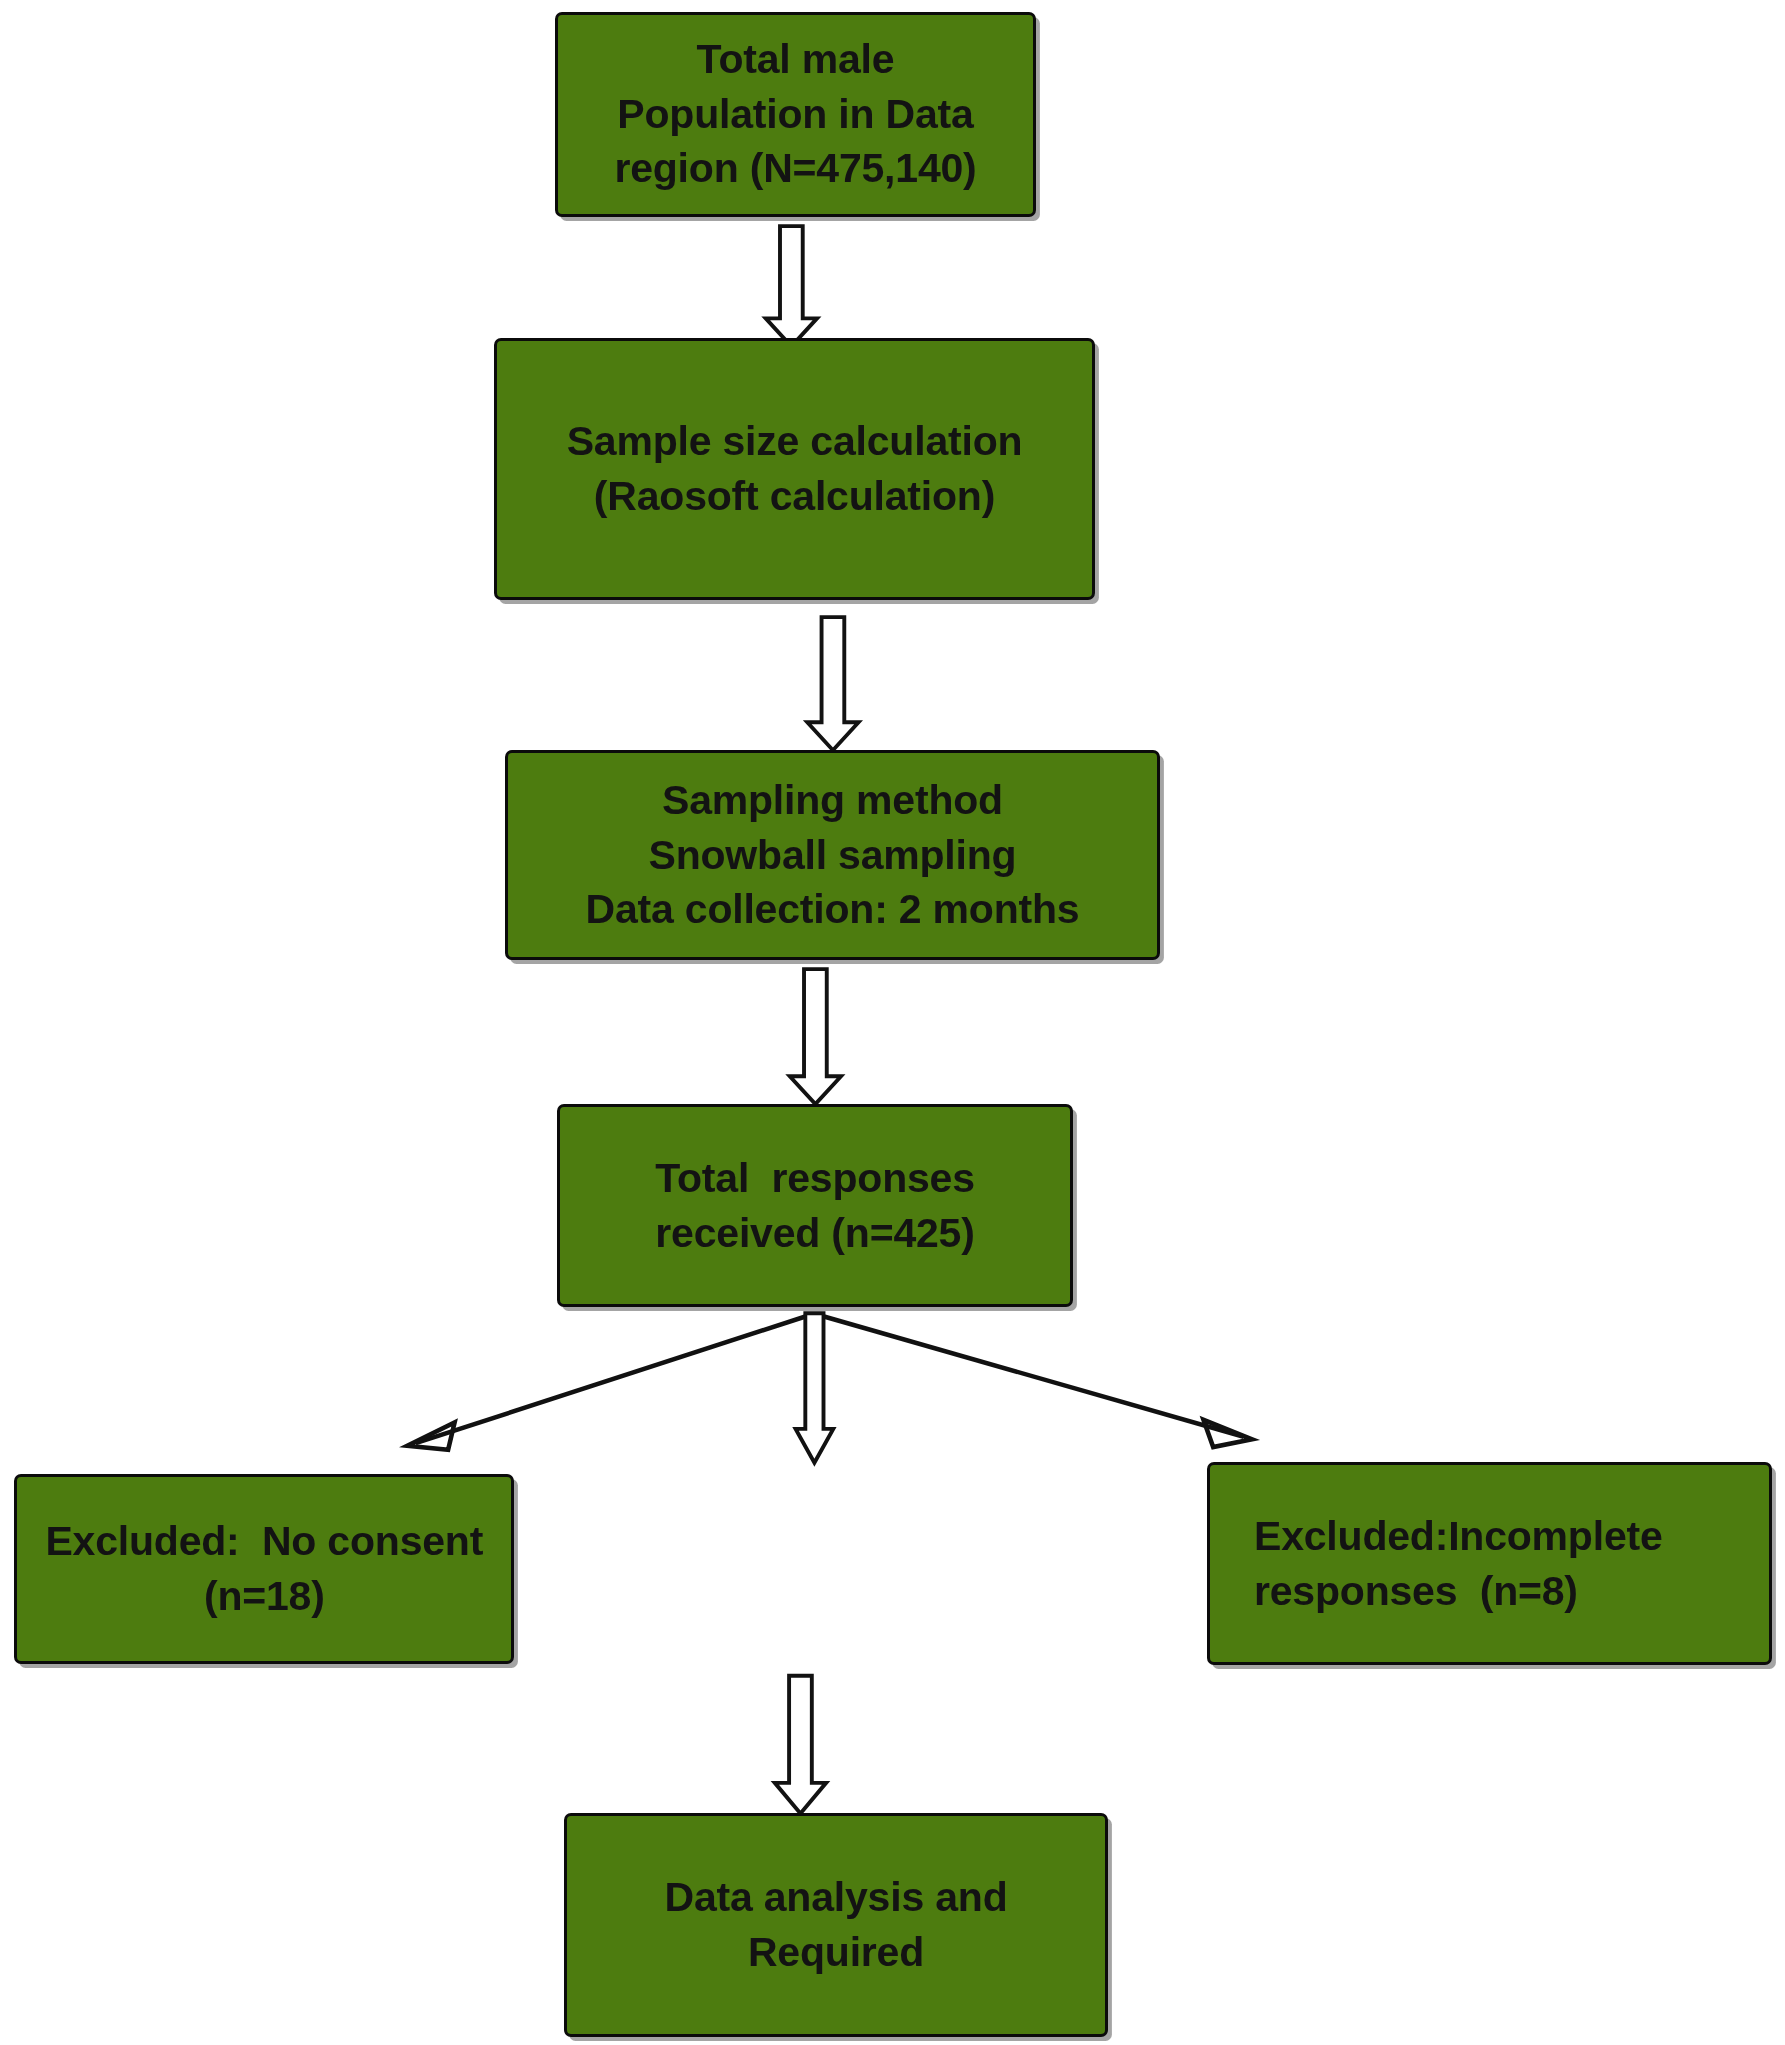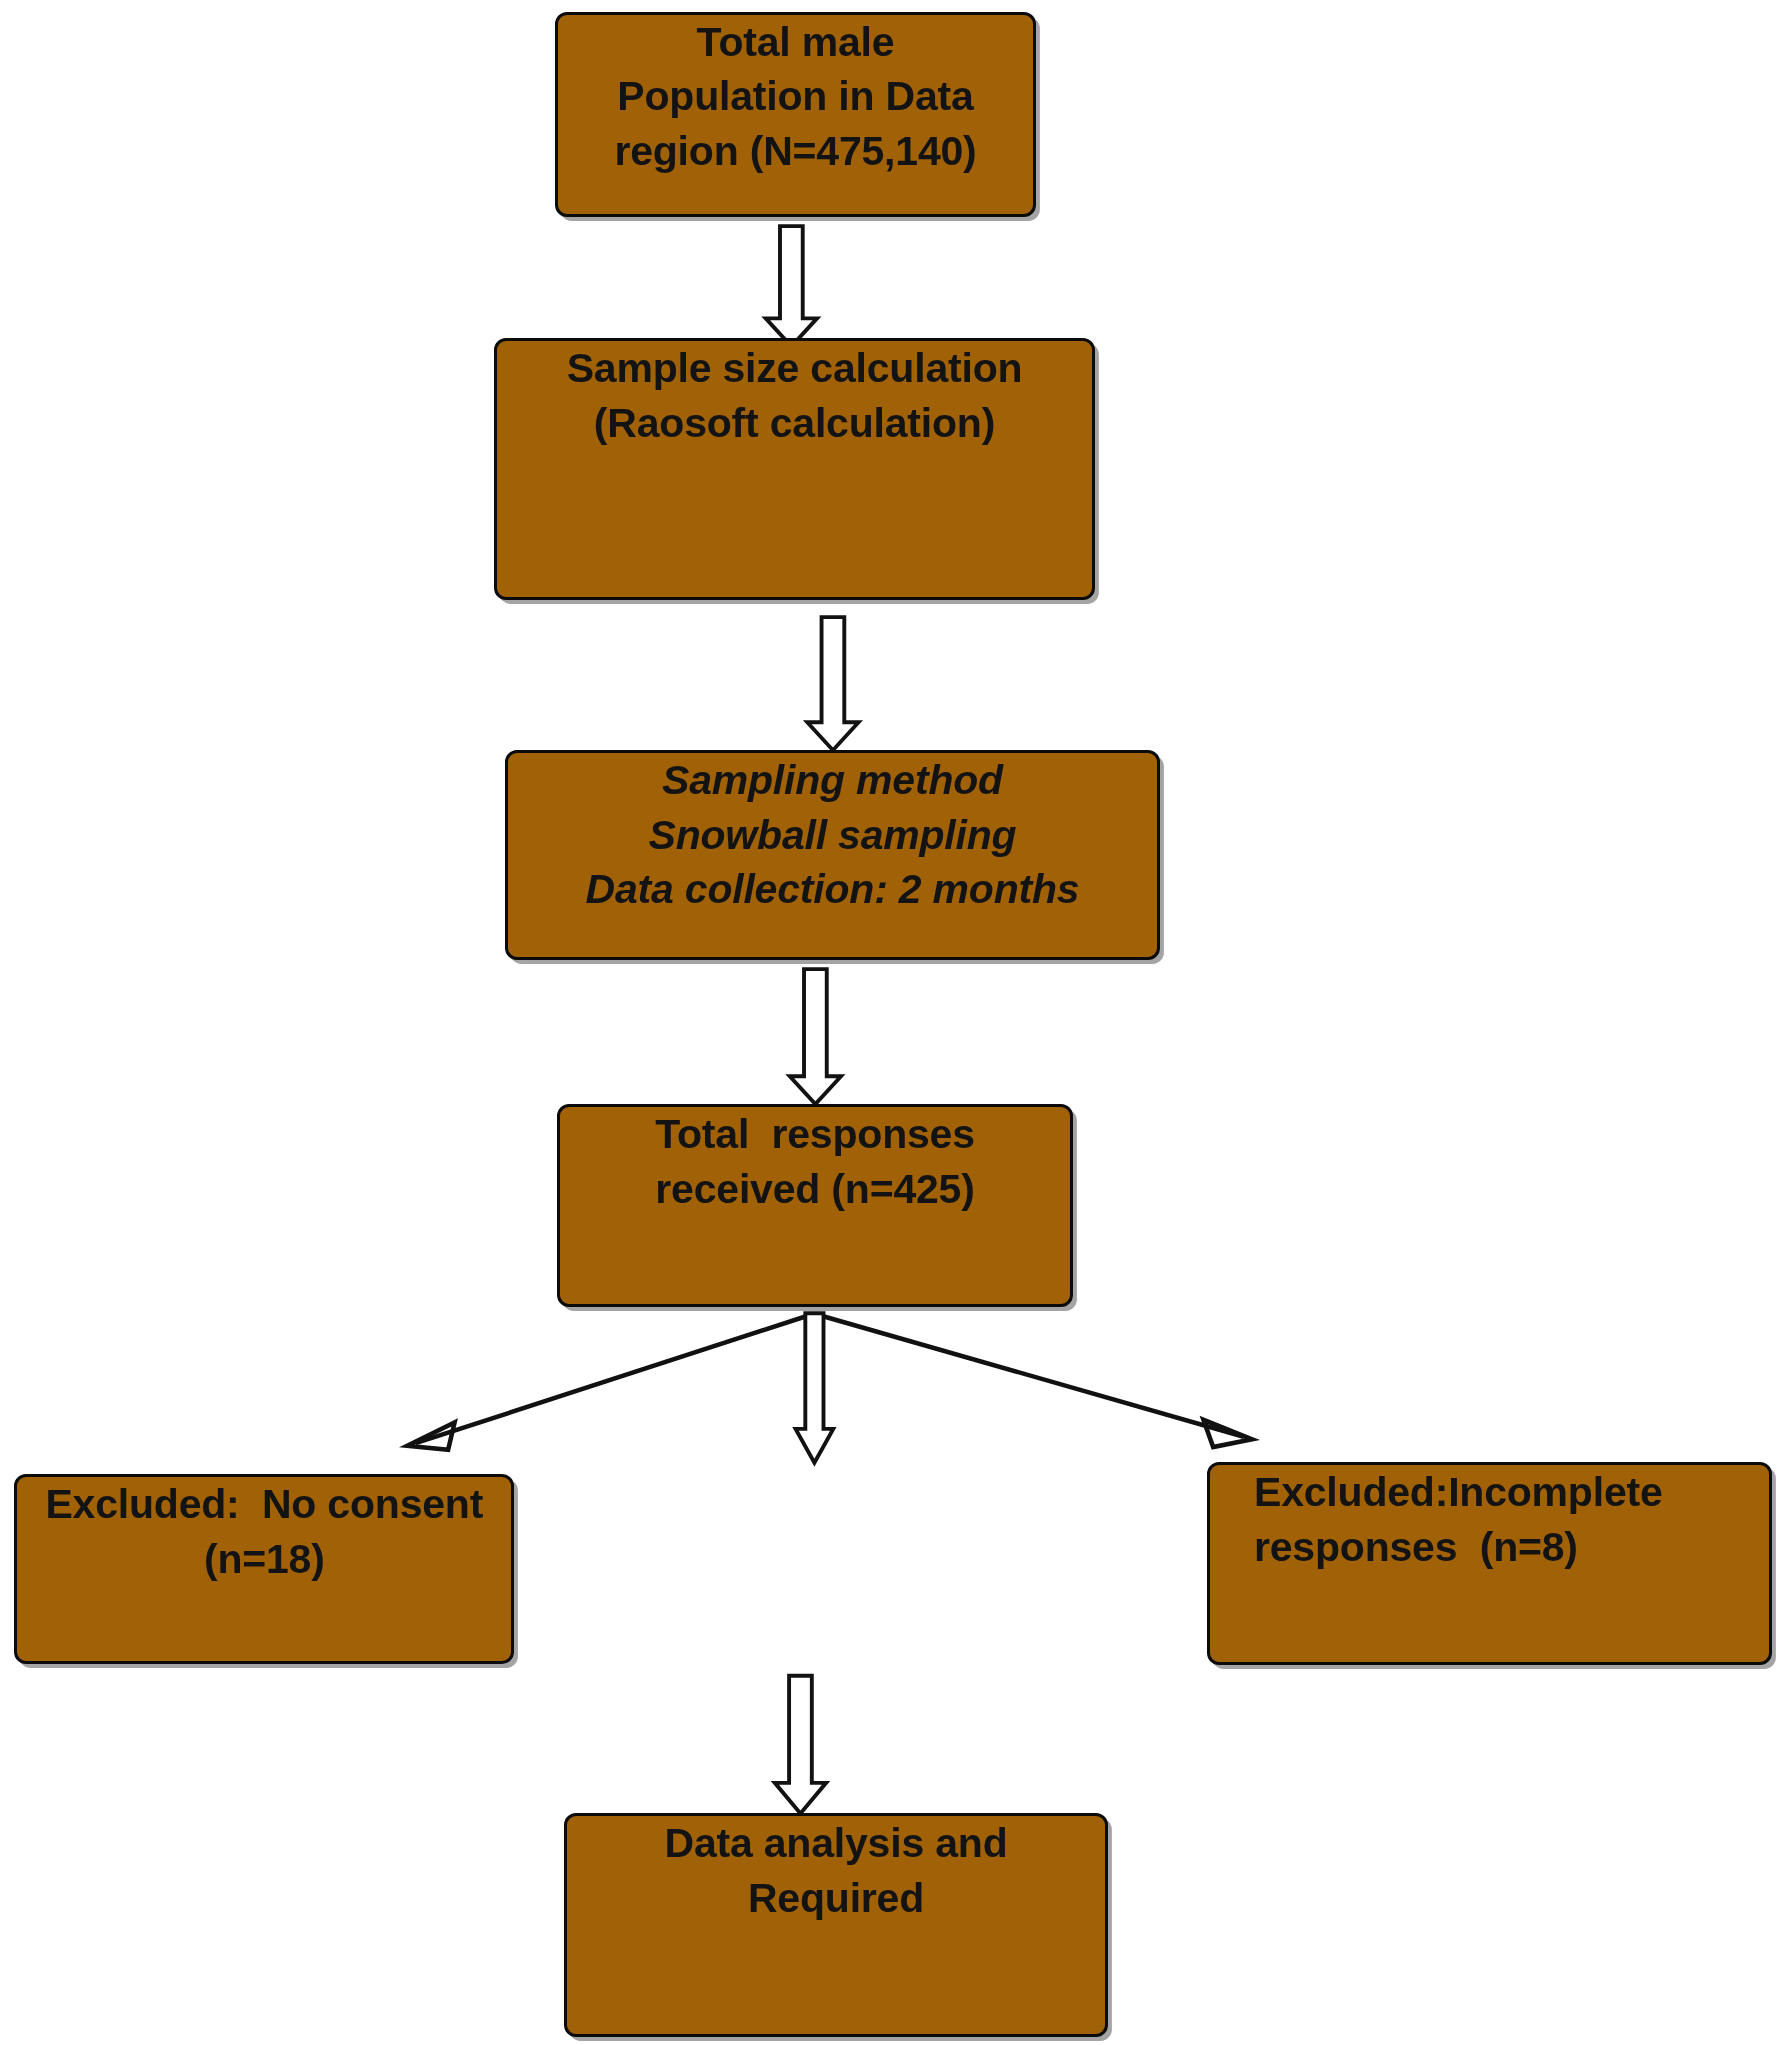--- a/index.html
+++ b/index.html
@@ -18,28 +18,28 @@
   #flow-svg {
     position: absolute;
     left: 0;
     top: 0;
     width: 1786px;
     height: 2046px;
   }
   .node-box {
     position: absolute;
     box-sizing: border-box;
-    background: #a16207;
+    background: #4d7c0f;
     border: 3.2px solid #0b0b0b;
-    border-radius: 12px;
+    border-radius: 7px;
     box-shadow: 4.5px 4.5px 0 -0.6px rgba(90,90,90,0.55);
     display: flex;
     flex-direction: column;
     align-items: center;
-    justify-content: flex-start;
+    justify-content: center;
   }
   .node-box.align-left {
     align-items: flex-start;
     padding-left: 14px;
   }
   .node-line {
     font-family: "Liberation Sans", sans-serif;
     font-weight: bold;
     font-size: 41px;
     line-height: 1.33;
@@ -106,21 +106,21 @@
     </div>
   </div>
 
   <div class="node-box" id="node-1" style="left: 494px; top: 338px; width: 601px; height: 262px;">
     <div class="lines-wrap">
       <div class="node-line">Sample size calculation</div>
       <div class="node-line">(Raosoft calculation)</div>
     </div>
   </div>
 
-  <div class="node-box" id="node-2" style="left: 505px; top: 750px; width: 655px; height: 210px; font-style: italic;">
+  <div class="node-box" id="node-2" style="left: 505px; top: 750px; width: 655px; height: 210px;">
     <div class="lines-wrap">
       <div class="node-line">Sampling method</div>
       <div class="node-line">Snowball sampling</div>
       <div class="node-line">Data collection: 2 months</div>
     </div>
   </div>
 
   <div class="node-box" id="node-3" style="left: 557px; top: 1104px; width: 516px; height: 203px;">
     <div class="lines-wrap">
       <div class="node-line">Total  responses</div>

